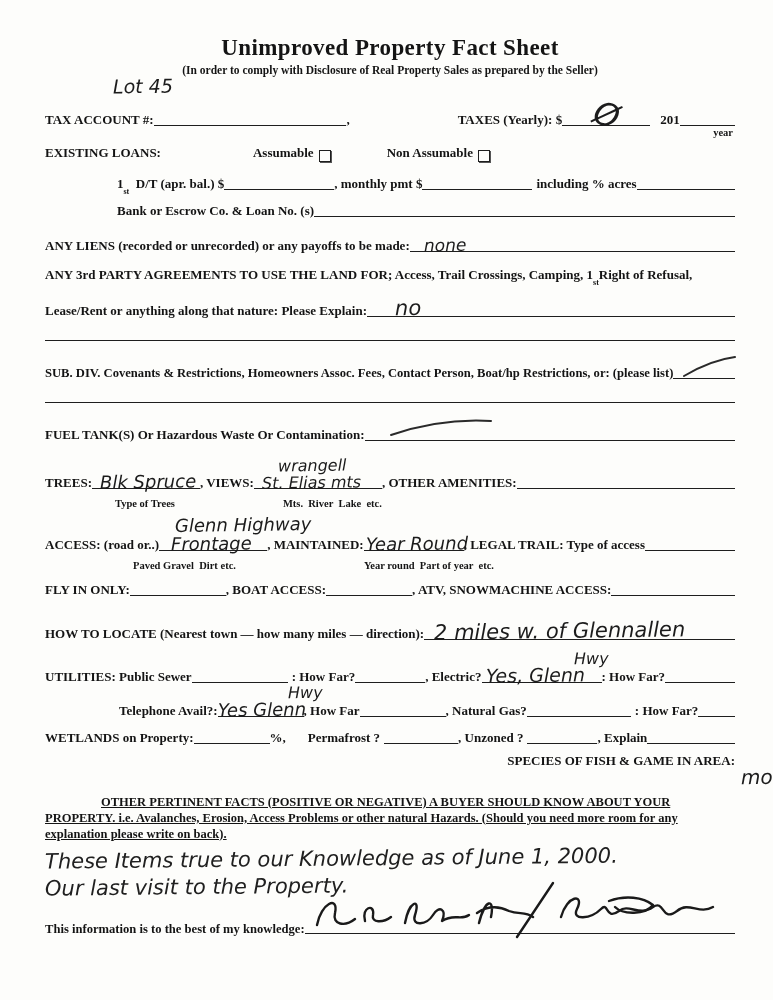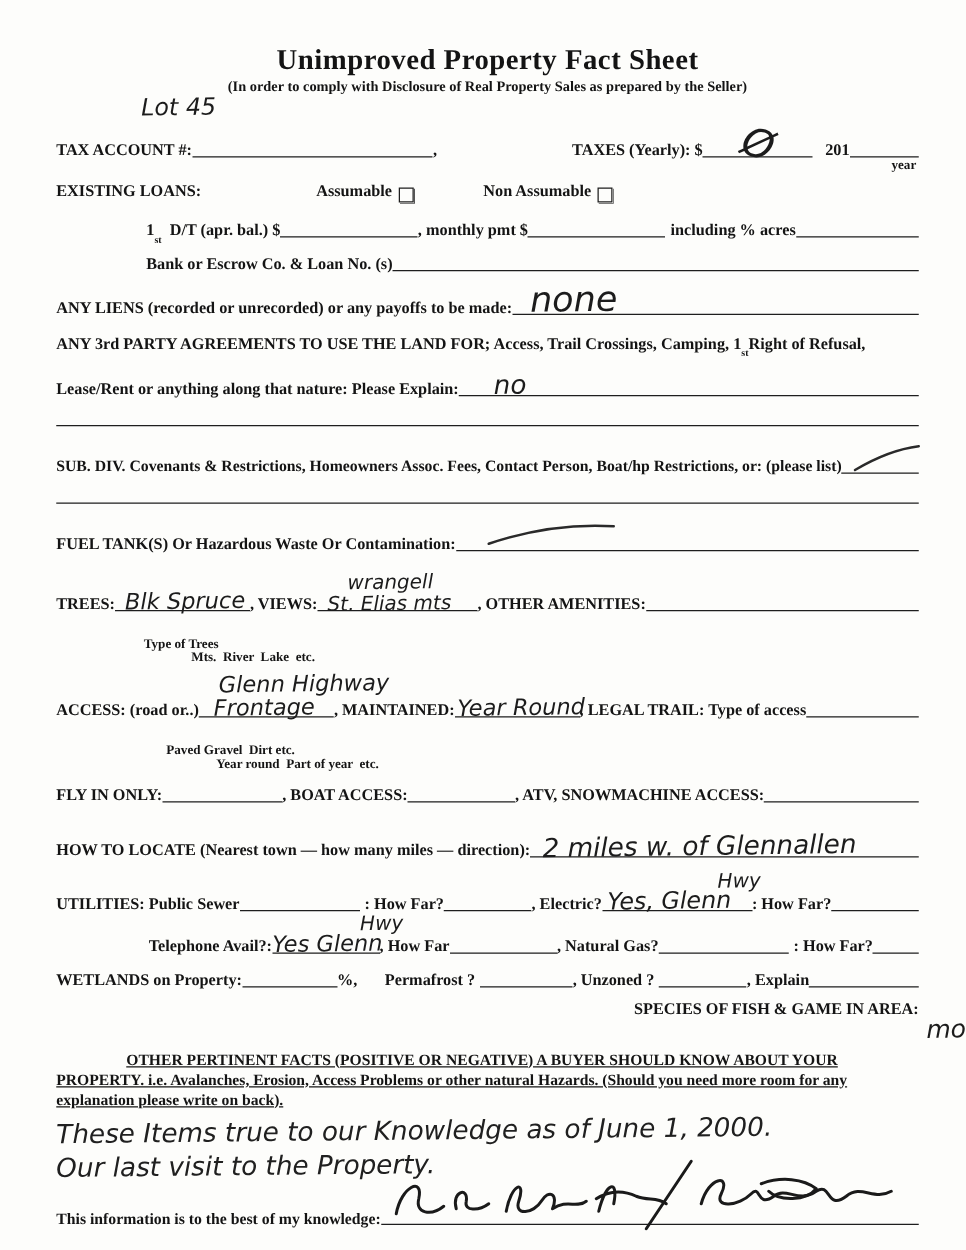--- a/index.html
+++ b/index.html
@@ -12,21 +12,21 @@
   .title{text-align:center;font-size:23px;font-weight:bold;letter-spacing:.4px;line-height:1.2;}
   .subtitle{text-align:center;font-size:11.5px;font-weight:bold;margin-top:2px;}
   .row{display:flex;align-items:flex-end;white-space:nowrap;font-size:13px;font-weight:bold;position:relative;line-height:1.15;}
   .lbl{font-weight:bold;}
   .line{display:inline-block;border-bottom:1.4px solid #1e1e1e;height:2px;align-self:flex-end;margin-bottom:2px;position:relative;}
   .grow{flex:1 1 auto;}
   .hw{font-family:"DejaVu Sans",sans-serif;font-style:italic;font-weight:400;color:#1c1c1c;
       font-size:18px;line-height:1;white-space:nowrap;transform:rotate(-0.8deg);}
   .hw-on{position:absolute;left:8px;bottom:-3px;}
   .hw-above{position:absolute;bottom:14px;}
-  .caps{display:flex;font-size:10.5px;font-weight:bold;white-space:nowrap;margin-top:19px;flex-direction:column;}
+  .caps{display:flex;font-size:10.5px;font-weight:bold;white-space:nowrap;margin-top:7px;}
   .cb{display:inline-block;width:10px;height:10px;border:1.6px solid #1e1e1e;margin-left:5px;
       box-shadow:1px 1px 0 0 #555;position:relative;top:1px;}
   .sup{font-size:8px;vertical-align:super;line-height:0;}
   .para{font-size:12.5px;font-weight:bold;line-height:1.28;white-space:normal;text-indent:56px;text-decoration:underline;}
   .hwline{font-family:"DejaVu Sans",sans-serif;font-style:italic;color:#202020;font-size:21px;
           white-space:nowrap;transform:rotate(-0.6deg);line-height:1.2;}
   svg.mark{position:absolute;pointer-events:none;}
   .yearcap{position:absolute;right:2px;bottom:-14px;font-size:10.5px;font-weight:bold;}
 </style>
 </head>
@@ -76,21 +76,21 @@
   </div>
 
   <div class="row" style="margin-top:9px;height:18px;">
     <span class="lbl" style="margin-left:72px;">Bank or Escrow Co. &amp; Loan No. (s)</span>
     <span class="line grow"></span>
   </div>
 
   <div class="row" style="margin-top:9px;height:26px;">
     <span class="lbl">ANY LIENS (recorded or unrecorded) or any payoffs to be made:</span>
     <span class="line grow">
-      <span class="hw hw-on" style="font-size:28px;left:14px;">none</span>
+      <span class="hw hw-on" style="font-size:17px;left:14px;">none</span>
     </span>
   </div>
 
   <div class="row" style="margin-top:13px;height:16px;">
     <span class="lbl">ANY 3rd PARTY AGREEMENTS TO USE THE LAND FOR; Access, Trail Crossings, Camping, 1</span>
       <span class="sup lbl">st</span>
       <span class="lbl"> Right of Refusal,</span>
   </div>
   <div class="row" style="margin-top:10px;height:26px;">
     <span class="lbl">Lease/Rent or anything along that nature: Please Explain:</span>

